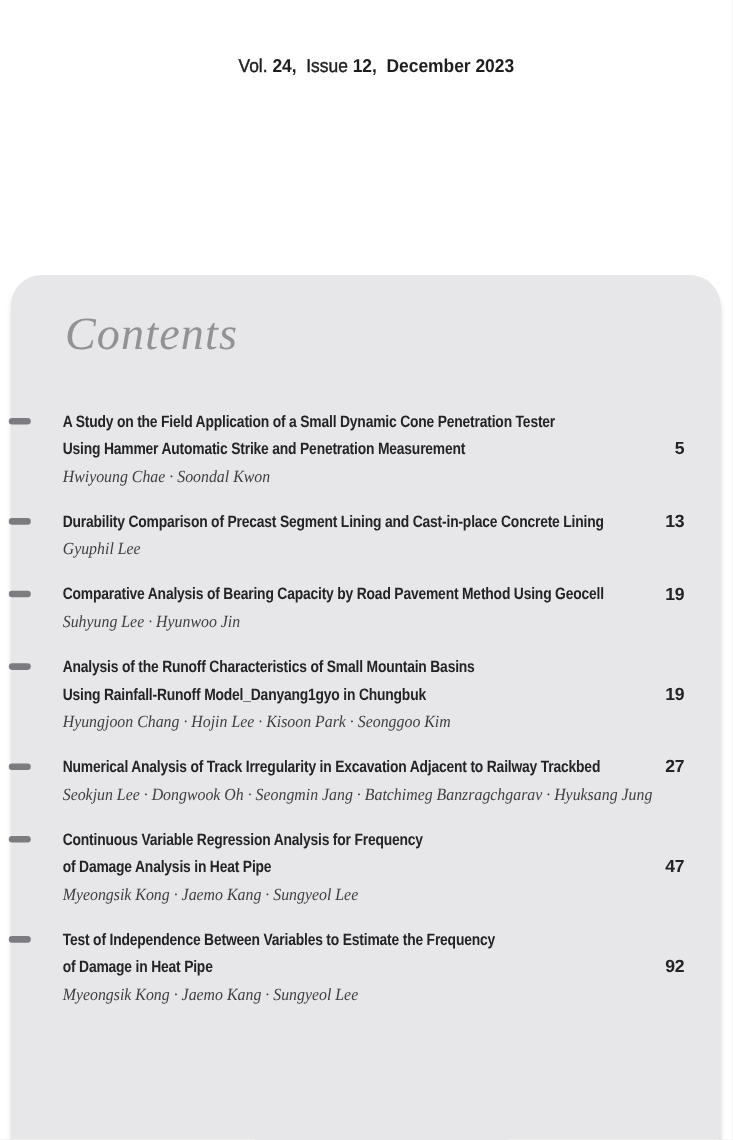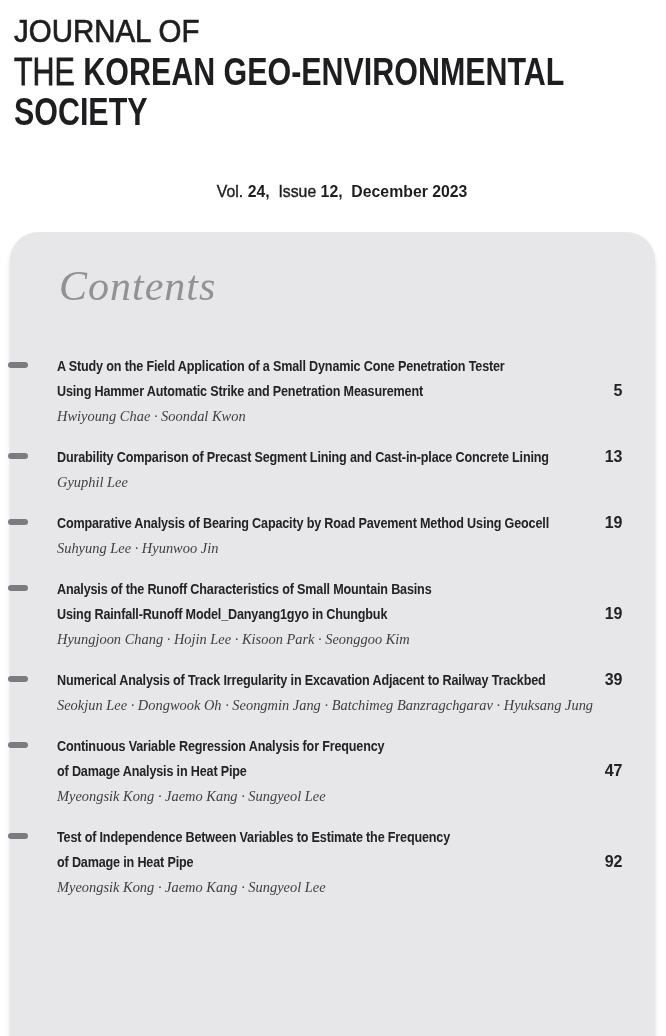--- a/index.html
+++ b/index.html
@@ -70,25 +70,20 @@
     font-size:15.5px;line-height:25px;color:var(--author-gray);
     white-space:nowrap;
     transform:scaleX(0.93);transform-origin:0 0;width:107.5%;
   }
 </style>
 </head>
 <body>
 
 <div class="page">
 
-  <div class="masthead">
-    <div class="m-line1">JOURNAL OF</div>
-    <div class="m-line2"><span class="m-light">THE </span><span>KOREAN GEO-ENVIRONMENTAL</span></div>
-    <div class="m-line3">SOCIETY</div>
-  </div>
 
   <div class="issue-line">
     <span class="issue-inner" id="issue-inner"><span class="iseg-r">Vol. </span><span class="iseg-b">24,</span><span class="iseg-r">  Issue </span><span class="iseg-b">12,</span><span class="iseg-b">  December </span><span class="iseg-b">2023</span></span>
   </div>
 
   <div class="panel">
     <div class="contents-heading">Contents</div>
     <div id="entries">
   <div class="entry">
     <span class="dash"></span>
@@ -125,21 +120,21 @@
 Using Rainfall-Runoff Model_Danyang1gyo in Chungbuk</div>
       <div class="entry-page">19</div>
     </div>
     <div class="entry-authors">Hyungjoon Chang · Hojin Lee · Kisoon Park · Seonggoo Kim</div>
   </div>
 
   <div class="entry">
     <span class="dash"></span>
     <div class="title-row">
       <div class="entry-title">Numerical Analysis of Track Irregularity in Excavation Adjacent to Railway Trackbed</div>
-      <div class="entry-page">39</div>
+      <div class="entry-page">27</div>
     </div>
     <div class="entry-authors">Seokjun Lee · Dongwook Oh · Seongmin Jang · Batchimeg Banzragchgarav · Hyuksang Jung</div>
   </div>
 
   <div class="entry">
     <span class="dash"></span>
     <div class="title-row">
       <div class="entry-title">Continuous Variable Regression Analysis for Frequency
 of Damage Analysis in Heat Pipe</div>
       <div class="entry-page">47</div>

